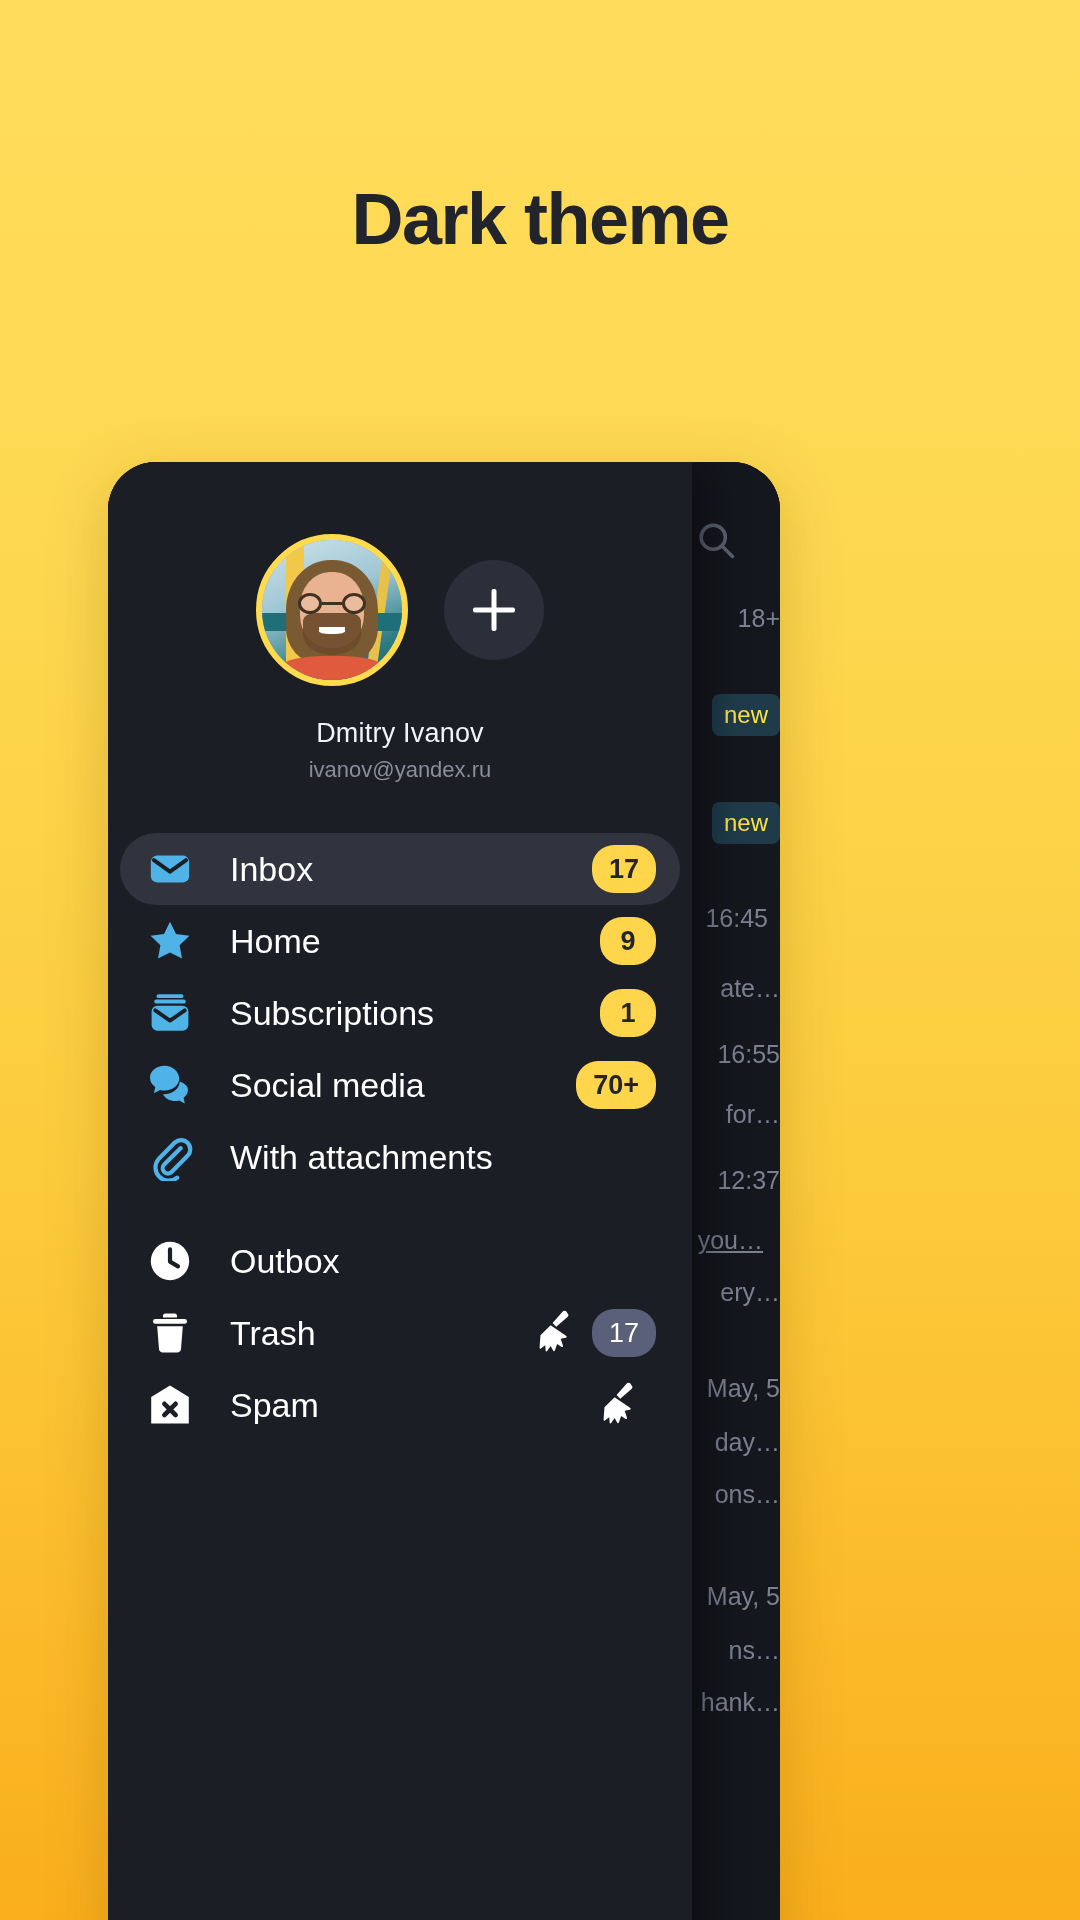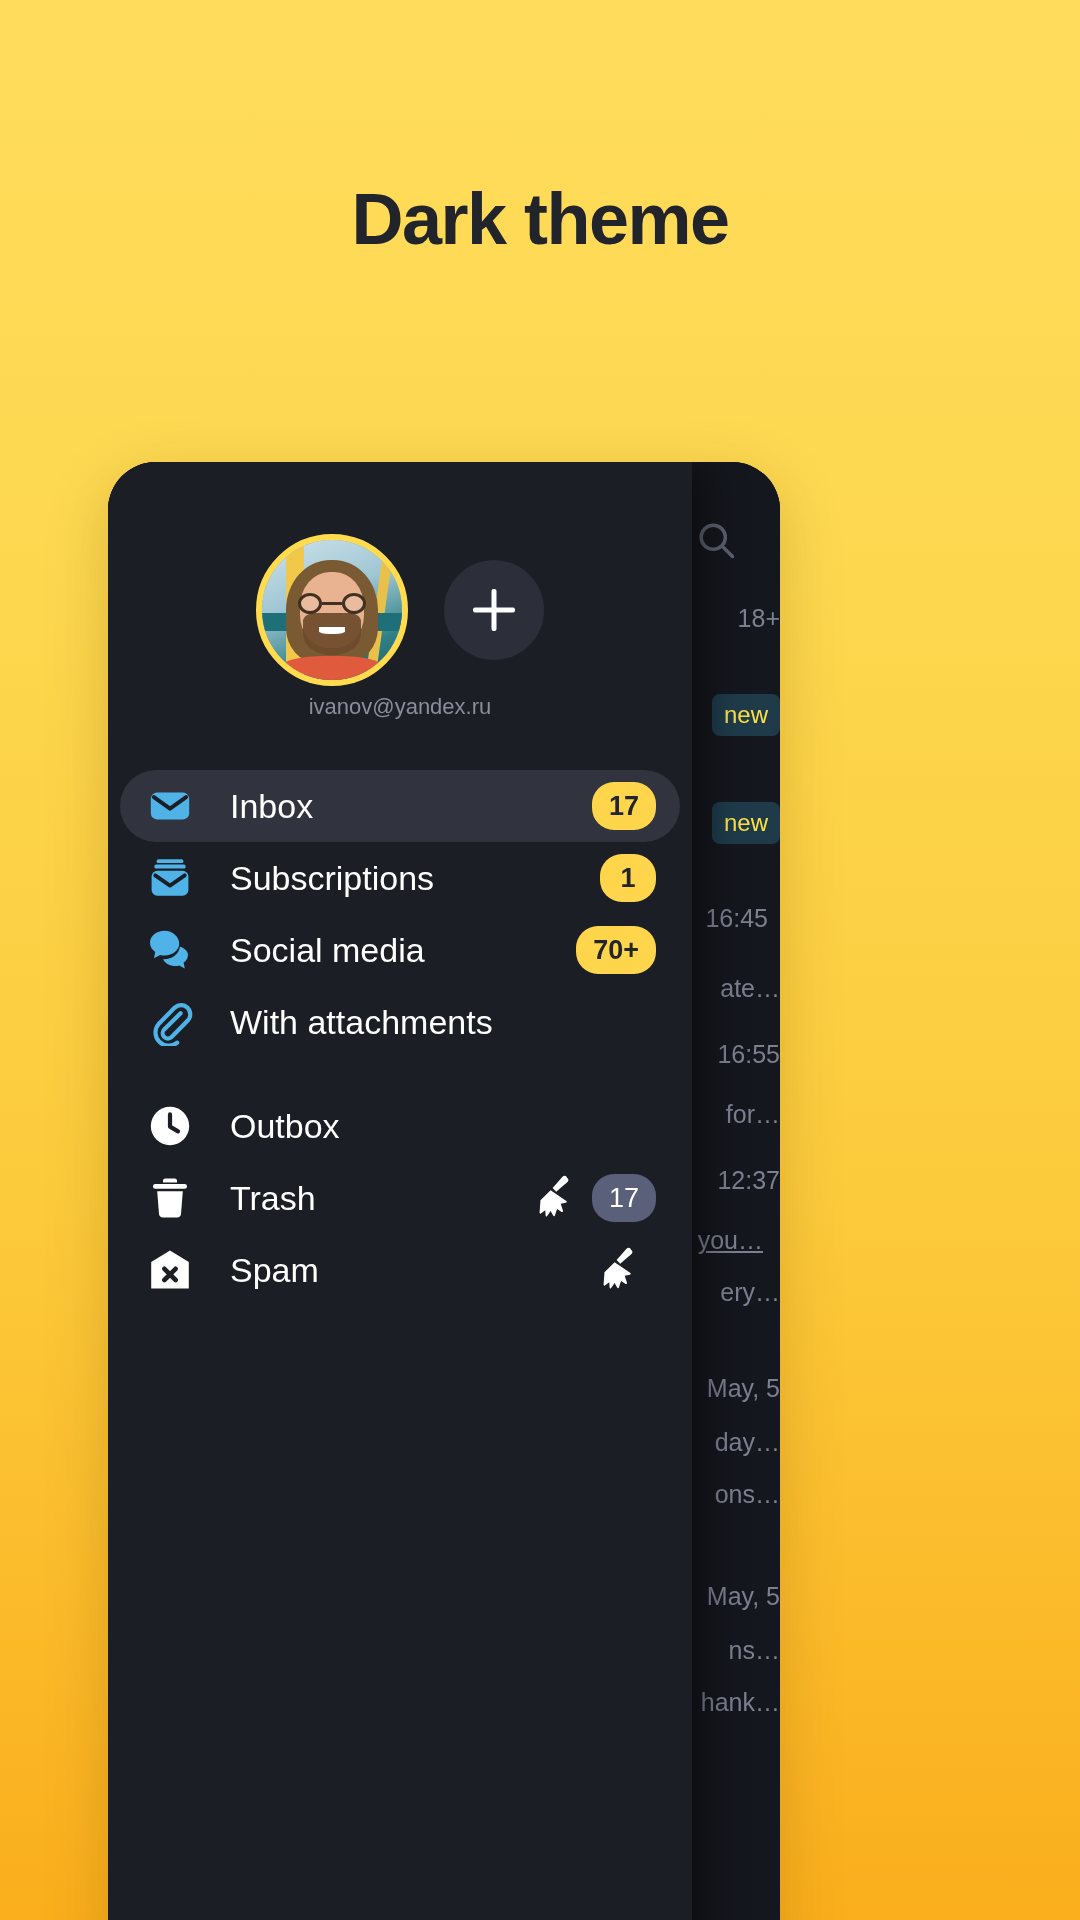--- a/index.html
+++ b/index.html
@@ -259,34 +259,45 @@
             <div class="ph-beard"></div>
               <div class="ph-mouth"></div>
             <div class="ph-glass l"></div>
               <div class="ph-glass r"></div>
               <div class="ph-bridge"></div>
             <div class="ph-shirt"></div>
           </div>
         </div>
         <div class="plus-btn"></div>
       </div>
+      <div class="acc-name">Dmitry Ivanov</div>
       <div class="acc-mail">ivanov@yandex.ru</div>
     </div>
 
     <div class="nav" id="nav-root">
         <div class="nav-item active">
           <span class="nav-icon">
             <svg width="46" height="46" viewBox="0 0 24 24">
               <rect x="2" y="5" width="20" height="14" rx="3.2" fill="#4FB3E8"></rect>
               <path d="M3.6 7.4 12 13.4l8.4-6" fill="none" stroke="#1C1E26" stroke-width="2.1" stroke-linecap="round" stroke-linejoin="round"></path>
             </svg>
           </span>
           <span class="nav-label">Inbox</span>
           <span class="nav-spacer"></span>
           <span class="badge">17</span>
+        </div>
+        <div class="nav-item">
+          <span class="nav-icon">
+            <svg width="48" height="48" viewBox="0 0 24 24">
+              <path fill="#4FB3E8" d="M12 2.4l3 6.1 6.7.9-4.9 4.7 1.2 6.7L12 17.7 6 20.8l1.2-6.7L2.3 9.4l6.7-.9z"></path>
+            </svg>
+          </span>
+          <span class="nav-label">Home</span>
+          <span class="nav-spacer"></span>
+          <span class="badge">9</span>
         </div>
         <div class="nav-item">
           <span class="nav-icon">
             <svg width="46" height="46" viewBox="0 0 24 24">
               <rect x="5" y="2.2" width="14" height="2" rx="1" fill="#4FB3E8"></rect>
               <rect x="3.8" y="5" width="16.4" height="2.1" rx="1" fill="#4FB3E8"></rect>
               <rect x="2.4" y="8.2" width="19.2" height="13" rx="3" fill="#4FB3E8"></rect>
               <path d="M4.3 10.6 12 16l7.7-5.4" fill="none" stroke="#1C1E26" stroke-width="2" stroke-linecap="round" stroke-linejoin="round"></path>
             </svg>
           </span>

